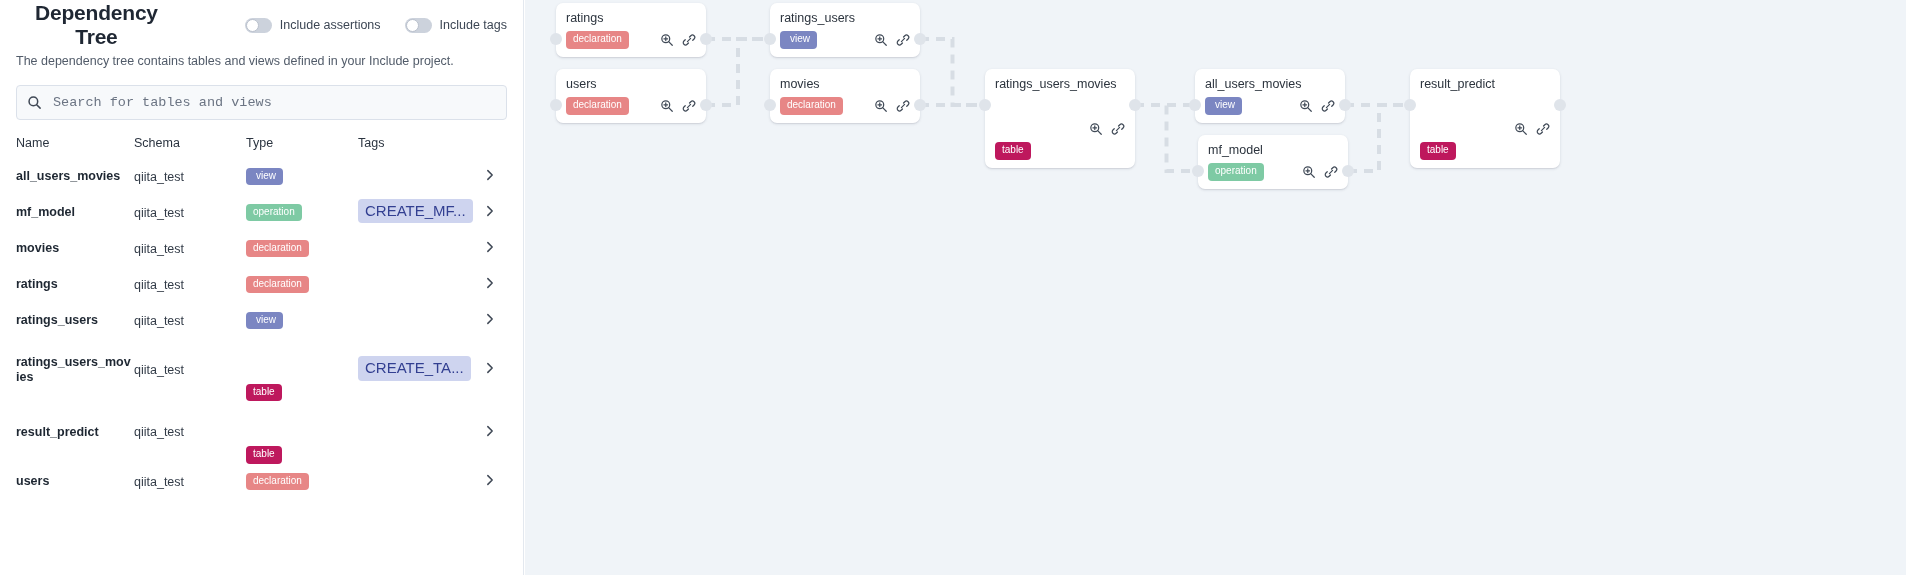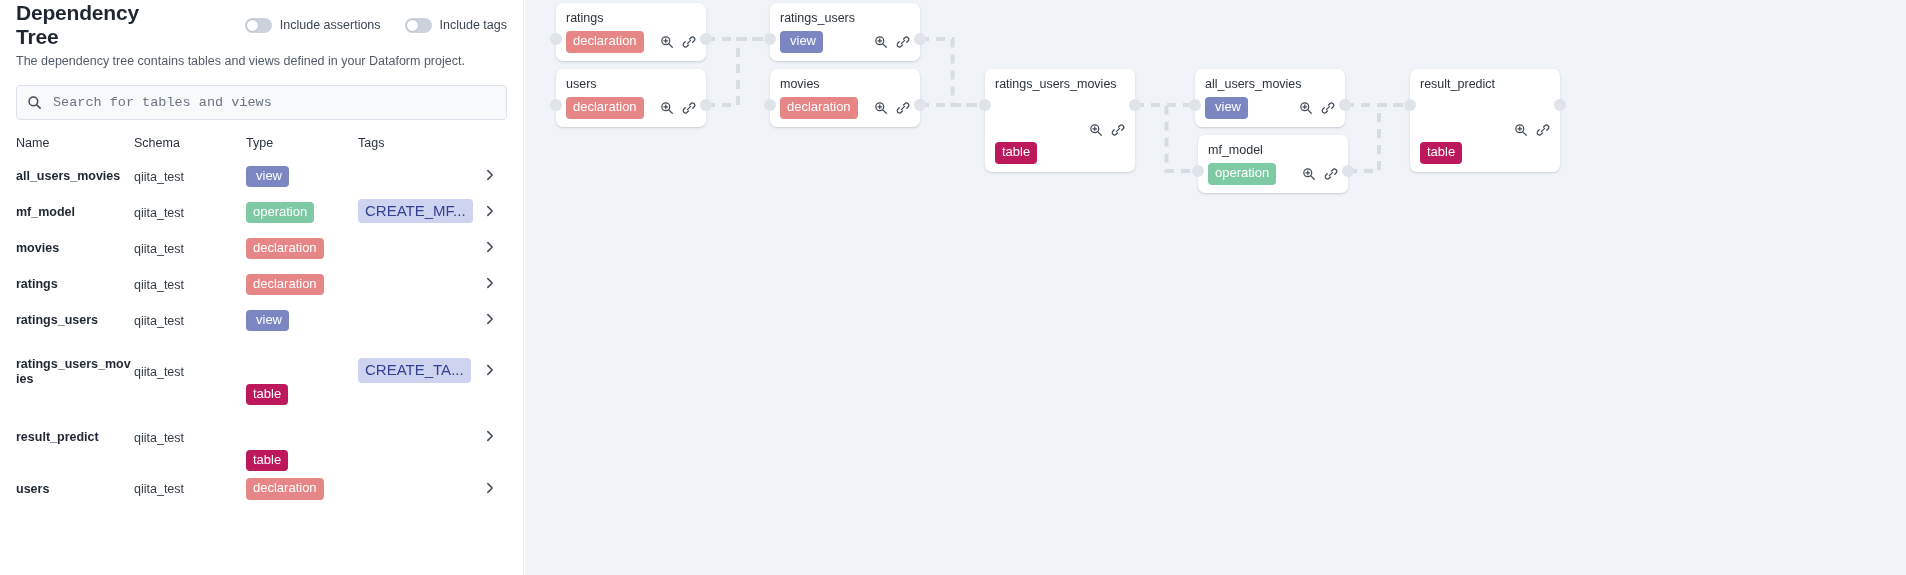--- a/index.html
+++ b/index.html
@@ -12,21 +12,21 @@
     overflow:hidden;
     position:relative;
   }
   
   #left-panel {
     position:absolute; left:0; top:0; width:524px; height:575px;
     background:#ffffff;
     border-right:1px solid #e3e8ef;
     padding:0 16px;
   }
-  #panel-header { display:flex; align-items:center; padding-top:8px; height:42px; }
+  #panel-header { display:flex; align-items:center; padding-top:8px; height:42px;text-align:center; }
   #page-title {
     font-size:21px; font-weight:bold; color:#1f2733; letter-spacing:-0.2px;
   }
   #toggles { display:flex; align-items:center; margin-left:68px; gap:24px; }
   .toggle-wrap { display:flex; align-items:center; gap:8px; cursor:pointer; }
   .switch {
     width:27px; height:15px; border-radius:8px; background:#ccd2dc;
     position:relative; flex:0 0 auto;
   }
   .switch .knob {
@@ -56,21 +56,21 @@
   #tbl td { padding:0; vertical-align:middle; font-size:12.5px; color:#323b47; }
   #tbl tr.row { height:36px; }
   .c-name  { width:118px; }
   .c-schema{ width:112px; }
   .c-type  { width:112px; }
   .c-tags  { width:125px; }
   .c-chev  { width:25px; }
   .cell-name { font-weight:bold; color:#1e2732; line-height:1.2; word-break:break-all; }
   .badge {
     display:inline-block; padding:2px 7px 3px; border-radius:4px;
-    color:#fff; font-size:13px; line-height:1.25; white-space:nowrap;
+    color:#fff; font-size:10px; line-height:1.25; white-space:nowrap;
   }
   .b-view { background:#7b86c2;padding-left:10px; }
   .b-table { background:#be185d;margin-top:45px; }
   .b-operation { background:#7ecaa4; }
   .b-declaration { background:#e78686; }
   .tagchip {
     display:inline-block; max-width:100%; padding:3px 7px; border-radius:4px;
     background:#ced4ef; color:#323f91; font-size:15px; line-height:1.25;
     white-space:nowrap; overflow:hidden; text-overflow:ellipsis;
   }
@@ -120,21 +120,21 @@
       <div class="toggle-wrap">
         <span class="switch">
           <span class="knob"></span>
         </span>
         <span class="toggle-label">Include tags</span>
       </div>
 
     </div>
   </div>
 
-  <div id="panel-desc">The dependency tree contains tables and views defined in your Dataform project.</div>
+  <div id="panel-desc">The dependency tree contains tables and views defined in your Include project.</div>
 
   <div id="search-box">
     <span class="sicon">
       <svg viewBox="0 0 16 16" width="15" height="15" fill="none" stroke="#3f4855" stroke-width="1.6" stroke-linecap="round">
         <circle cx="6.8" cy="6.8" r="4.6"></circle>
           <line x1="10.3" y1="10.3" x2="14" y2="14"></line>
       </svg>
     </span>
     <input id="search-input" type="text" placeholder="Search for tables and views" style="">
   </div>

